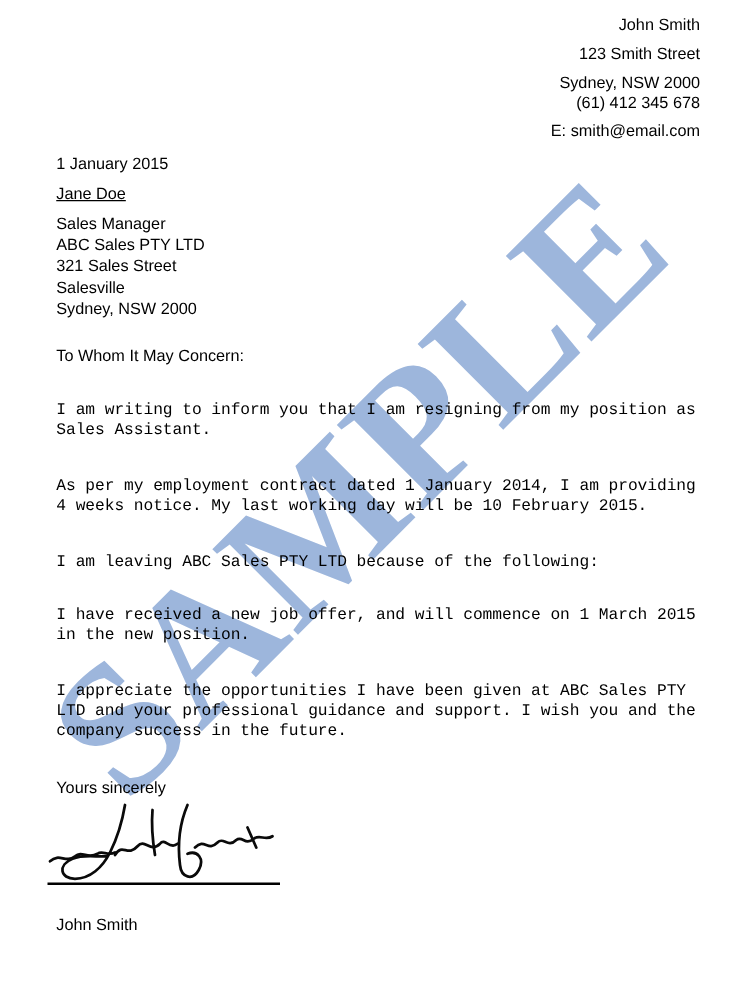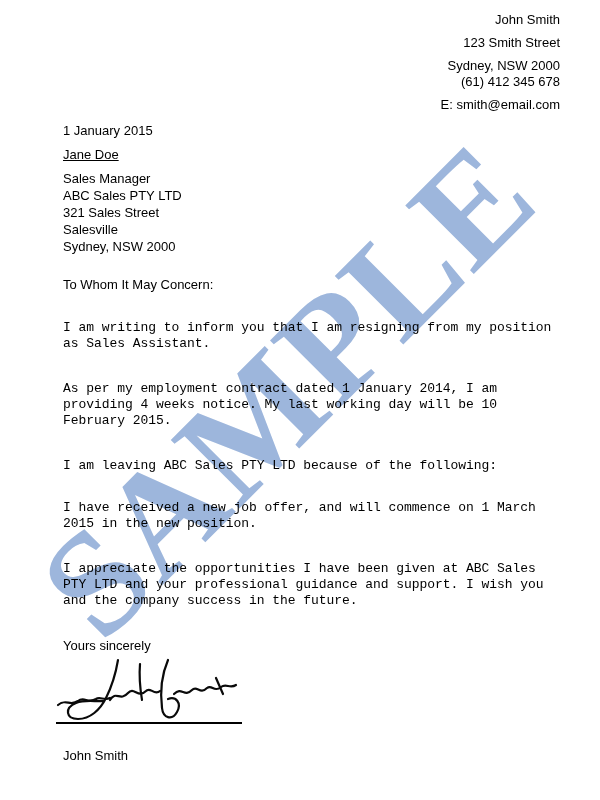--- a/index.html
+++ b/index.html
@@ -21,21 +21,21 @@
     font-weight:bold;
     font-size:148px;
     letter-spacing:1px;
     white-space:nowrap;
     z-index:0;
     user-select:none;
   }
   .content {
     position:relative;
     z-index:1;
-    padding:12px 40px 0 63px;
+    padding:12px 40px 0 45px;
   }
   .sender { text-align:right; }
   .sender-line { margin:0 0 7px 0; }
   .sender-line.no-gap { margin-bottom:0; }
   .date-line { margin:10px 0 8px 0; }
   .recipient-name { margin:0 0 7px 0;text-decoration:underline; }
   .recipient-address { line-height:17px; margin:0 0 22px 0; }
   .salutation { margin:0 0 27px 0; }
   .body-par { margin:0 0 29px 0; letter-spacing:-0.05px;font-family:Liberation Mono, monospace; }
   .body-par.tight { margin-bottom:26px; }

